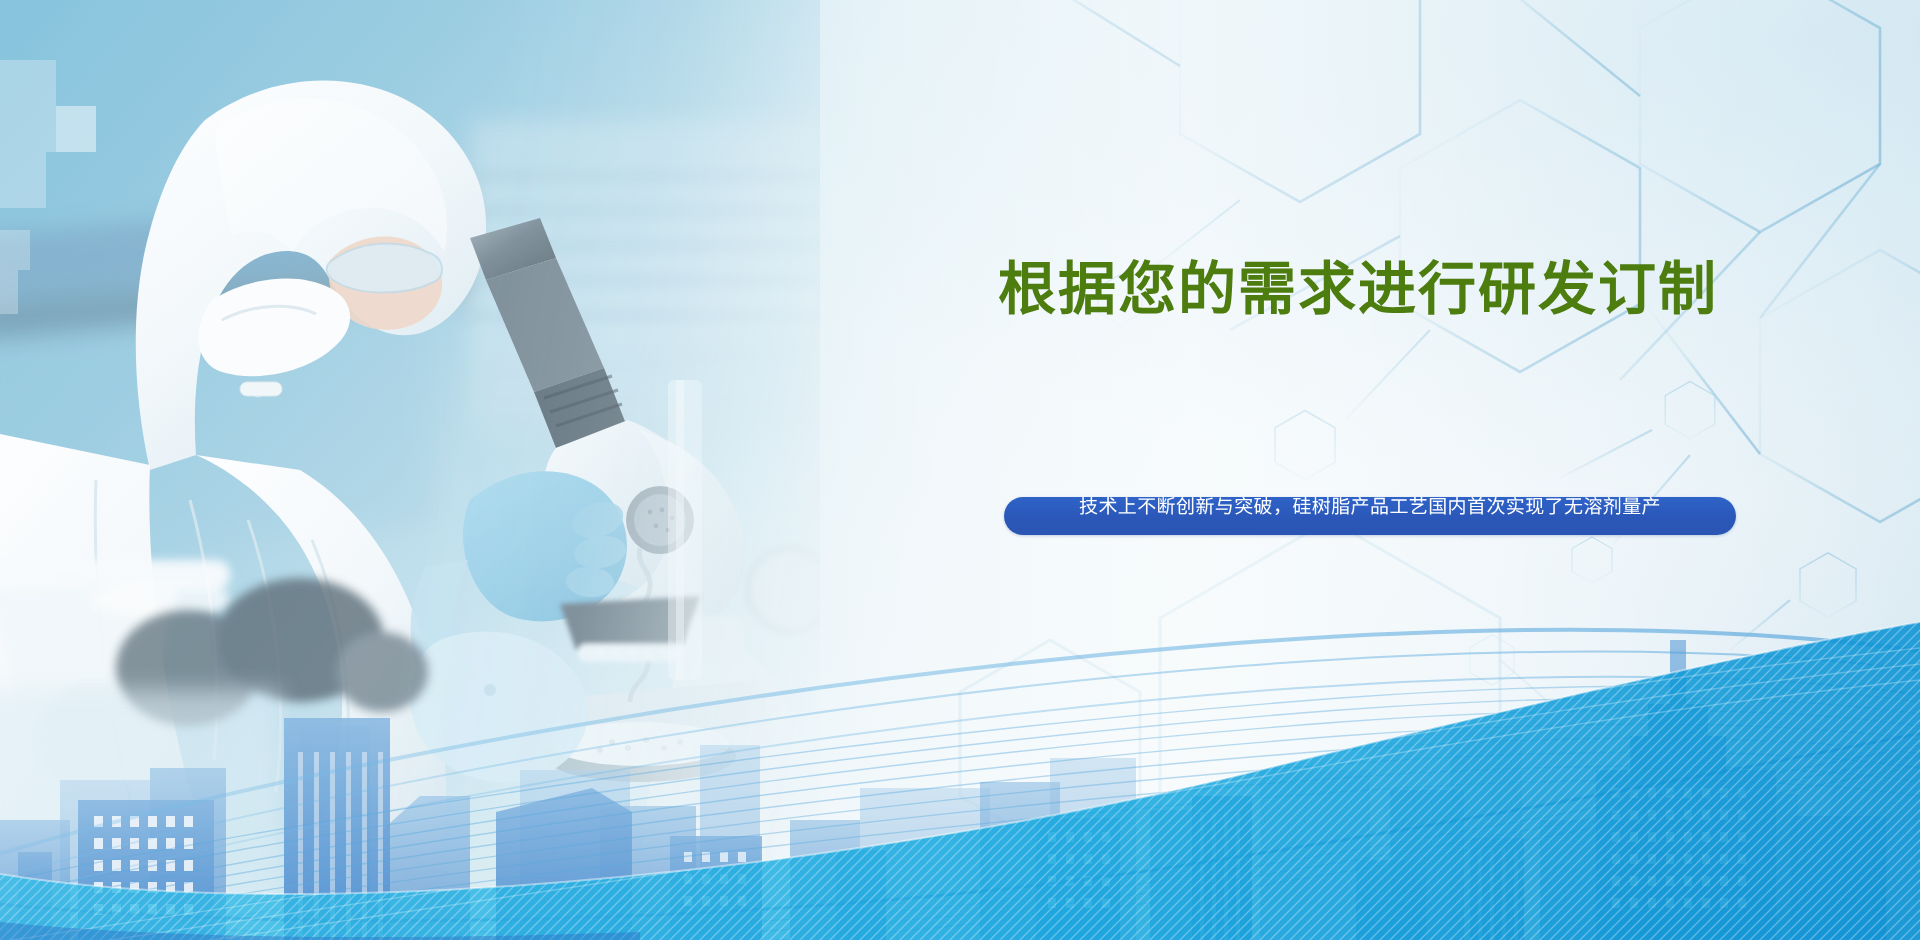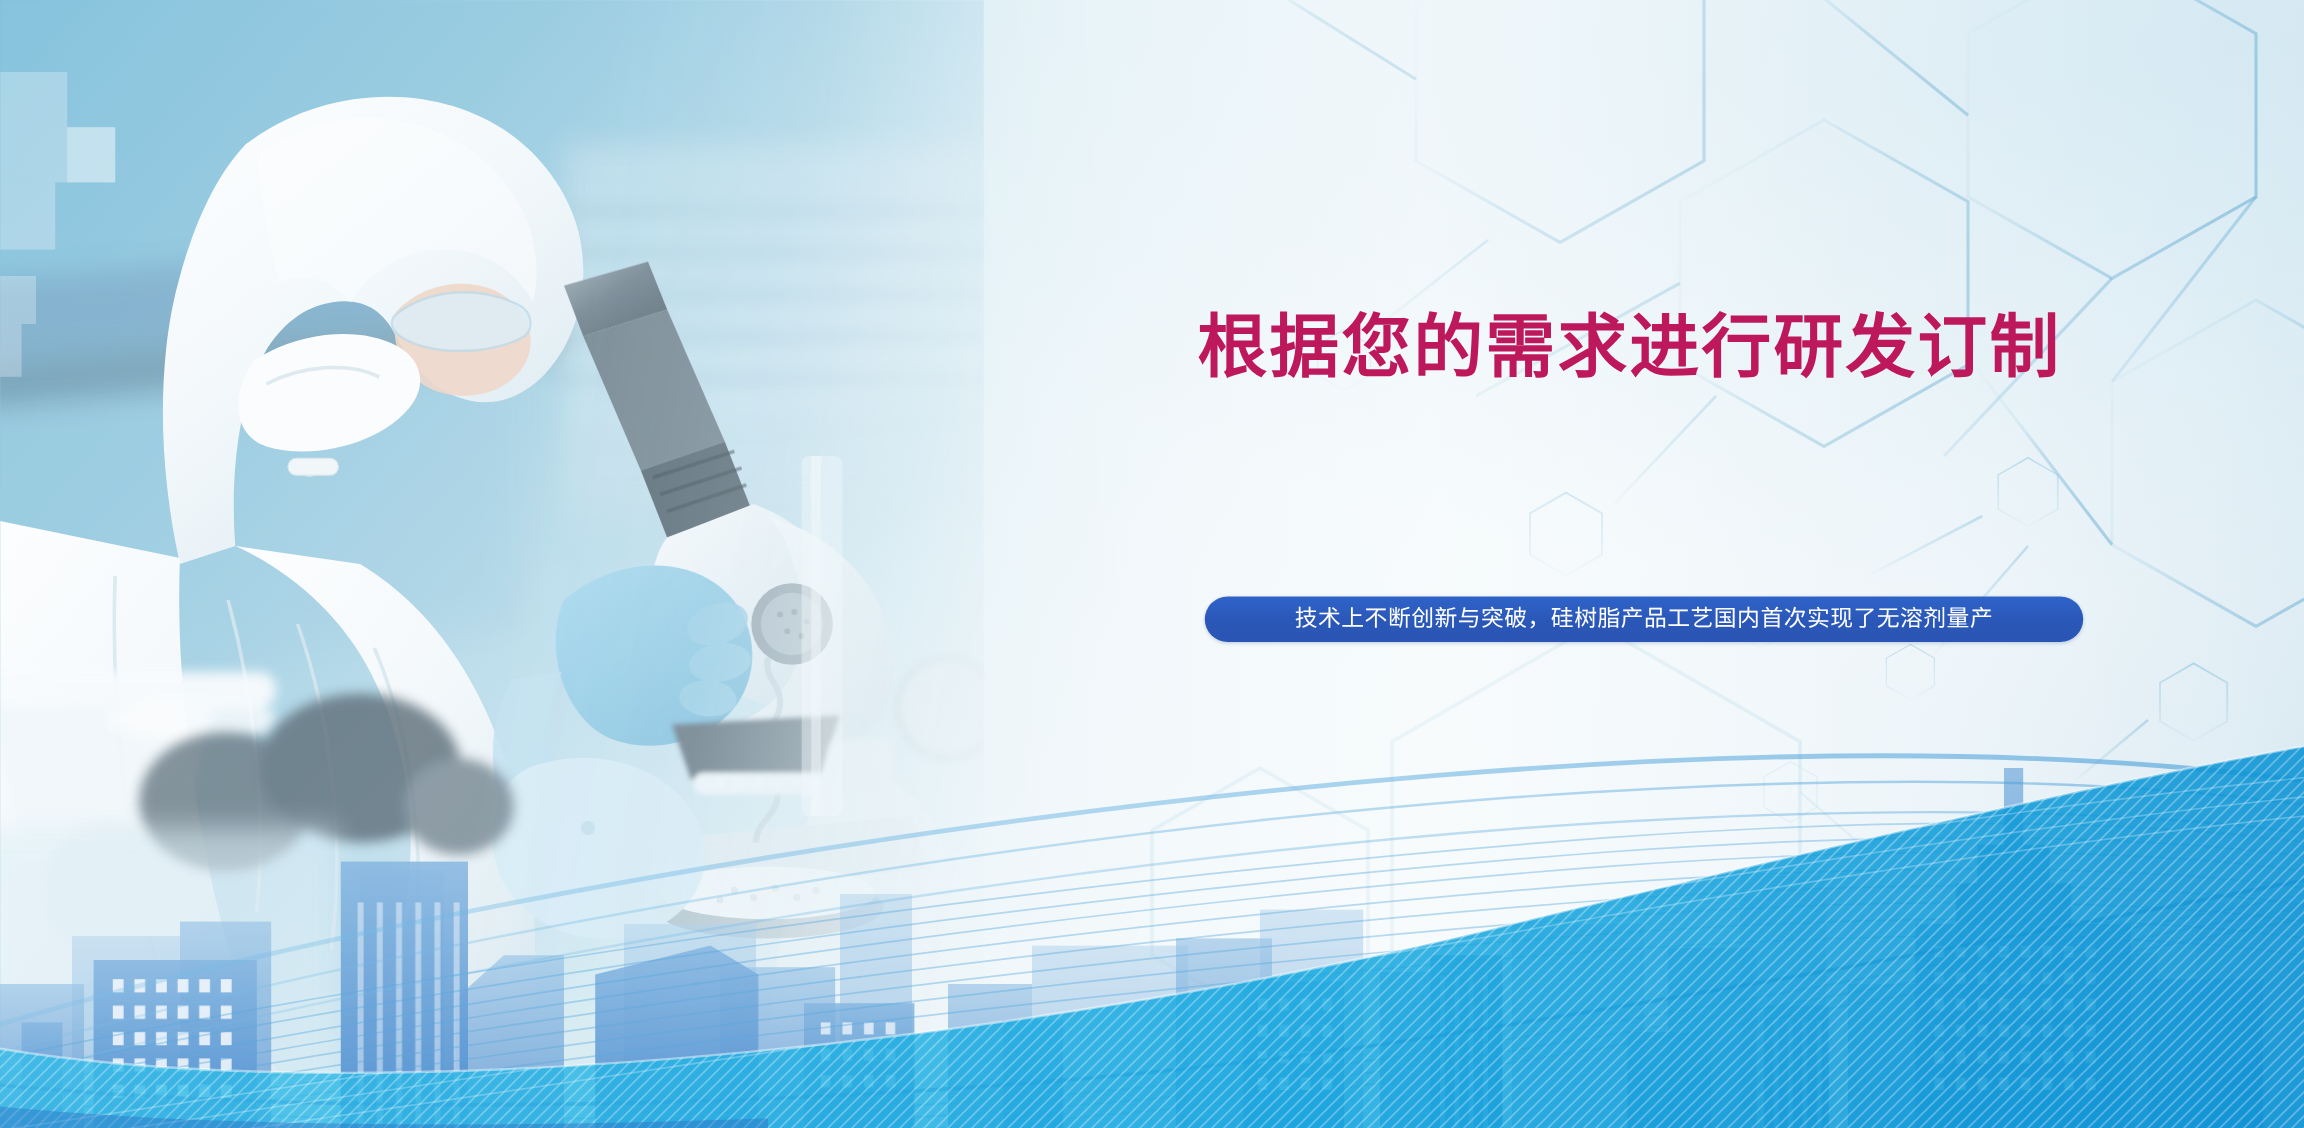--- a/index.html
+++ b/index.html
@@ -75,41 +75,41 @@
     position:absolute;
     left:998px; top:258px;
     width:860px;
   }
   .headline{
     margin:0;
     font-size:58px;
     line-height:1.07;
     font-weight:700;
     letter-spacing:2px;
-    color:#be185d;
+    color:#4d7c0f;
     white-space:nowrap;
     font-family:"DejaVu Sans","Liberation Sans",sans-serif;
   }
   .subline{
     margin:16px 0 0 2px;
     font-size:26px;
     line-height:1.25;
     font-weight:400;
     color:#6e747a;
     letter-spacing:.4px;
     white-space:nowrap;
   }
   .pill{
     position:absolute;
     left:1004px; top:497px;
     width:732px; height:38px;
     border-radius:19px;
     background:linear-gradient(180deg,#2f63c8 0%,#2a57b8 55%,#2b55b3 100%);
     box-shadow:0 1px 3px rgba(32,70,150,.25);
-    display:flex; align-items:center; justify-content:center;
+    display:flex; justify-content:center;
   }
   .pill-text{
     color:#ffffff;
     font-size:19px;
     letter-spacing:.4px;
     line-height:1;
     white-space:nowrap;
     font-family:"DejaVu Sans","Liberation Sans",sans-serif;
   }
 </style>

